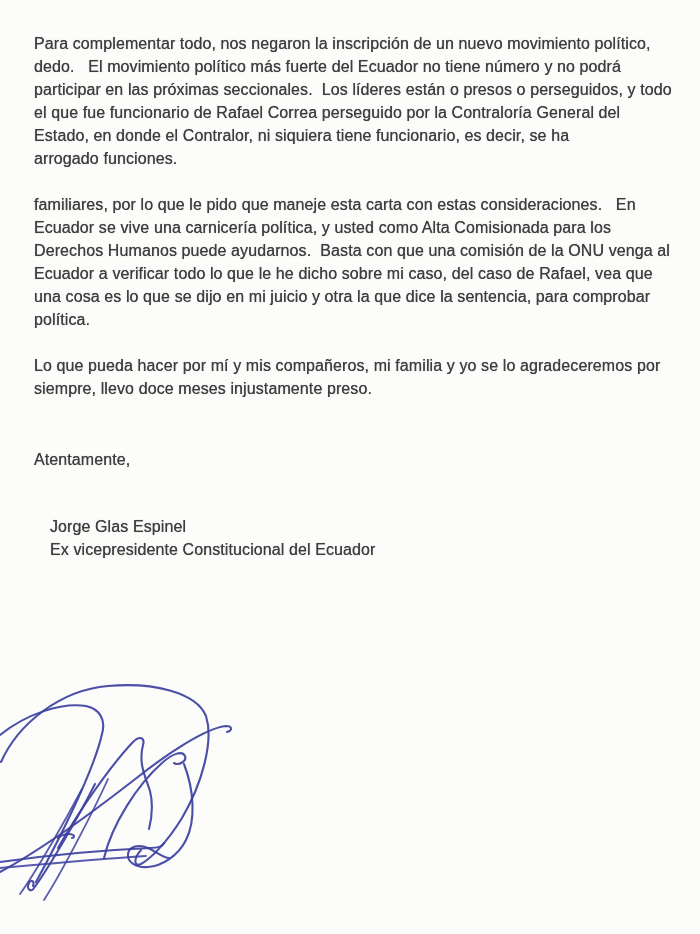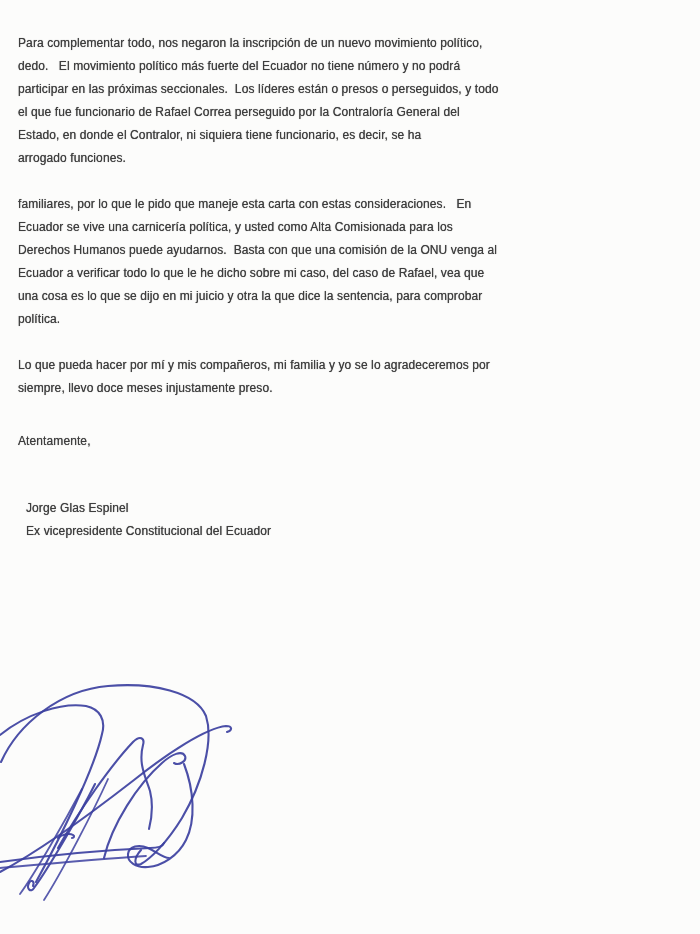--- a/index.html
+++ b/index.html
@@ -6,34 +6,34 @@
   .page {
     position: relative;
     width: 700px;
     height: 934px;
     background: #fcfcfb;
     font-family: "Liberation Sans", sans-serif;
     overflow: hidden;
   }
   .text-block {
     position: absolute;
-    left: 18px;
+    left: 34px;
     top: 32px;
     width: 658px;
     color: #3e3e3e;
-    font-size: 12px;
+    font-size: 16px;
     line-height: 23px;
     letter-spacing: 0.1px;
     text-shadow: 0 0 0.7px rgba(62,62,62,0.9);
   }
   .line { white-space: pre; }
   .para { margin: 0 0 23px 0; }
-  .para.p3 { margin-bottom: 30px; }
+  .para.p3 { margin-bottom: 48px; }
   .closing { margin-bottom: 44px; margin-top: 24px; }
-  .signer-block { margin: 8px; }
+  .signer-block { margin: 16px; }
   .sig-svg { position: absolute; left: 0; top: 676px; }
   path.sig {
     fill: none;
     stroke-width: 2.1;
     stroke-linecap: round;
     stroke-linejoin: round;
     opacity: 0.92;
   }
   path.sig.thin { stroke-width: 1.8; opacity: 0.85; }
 </style>

